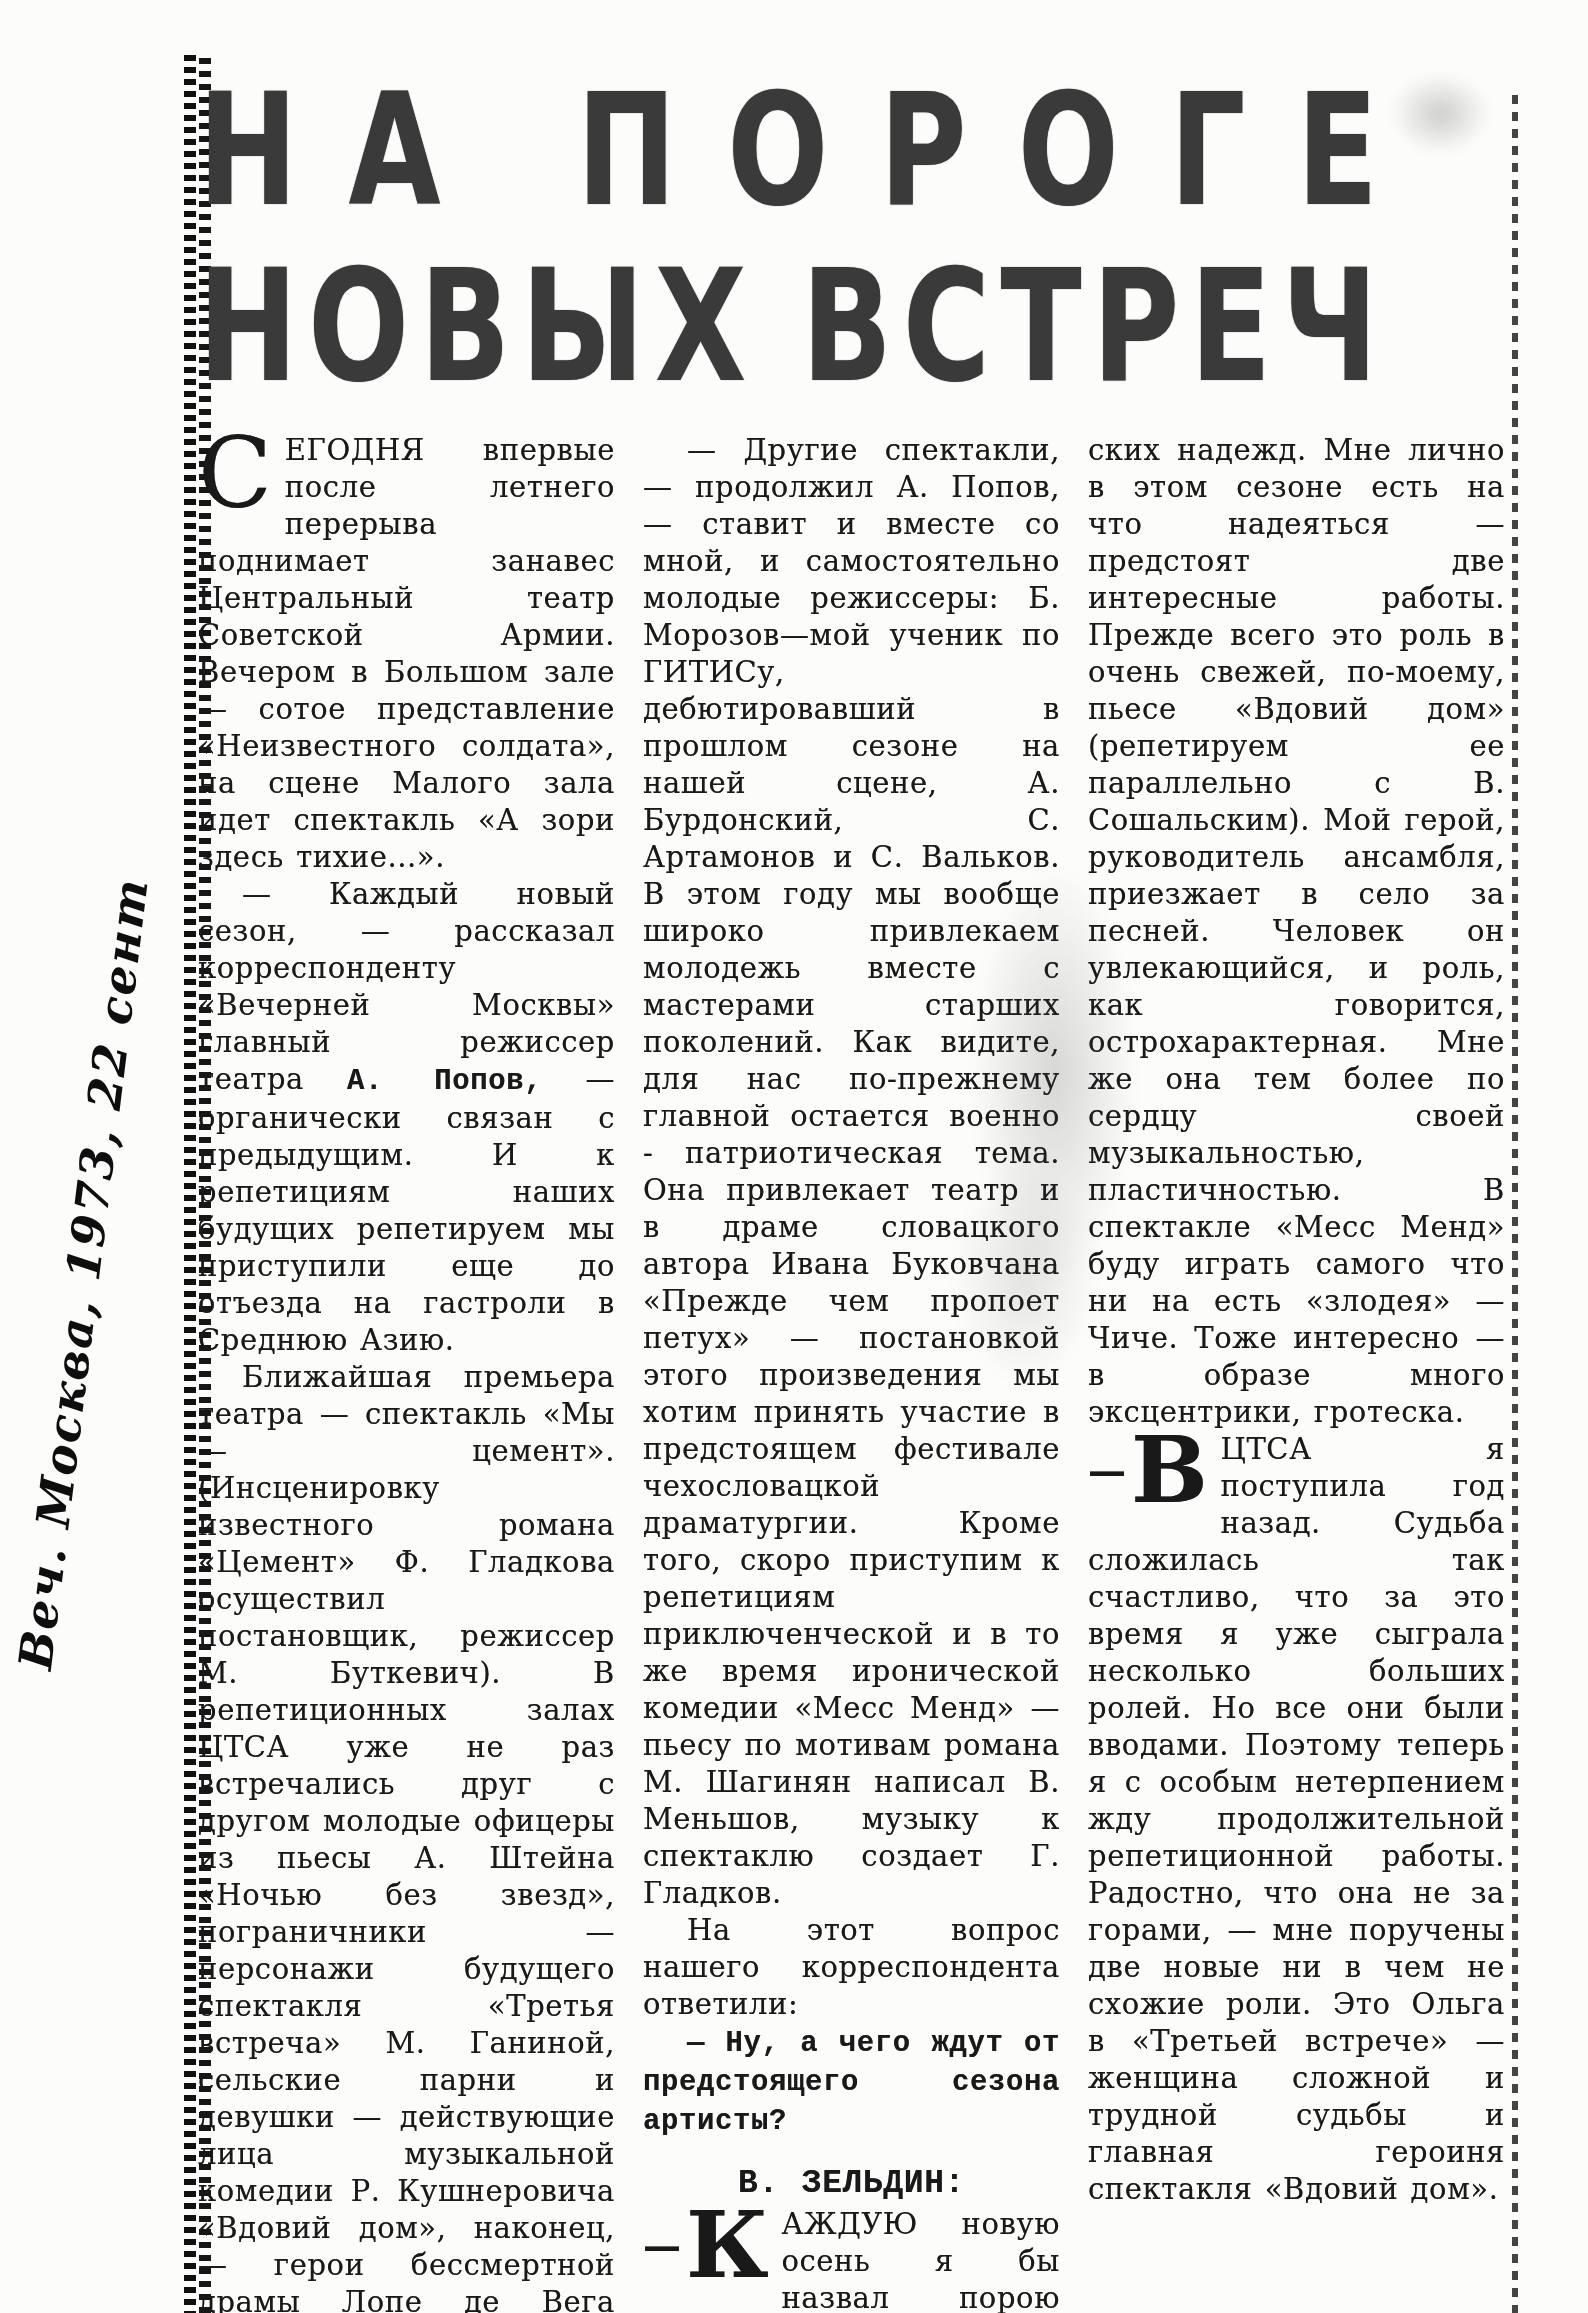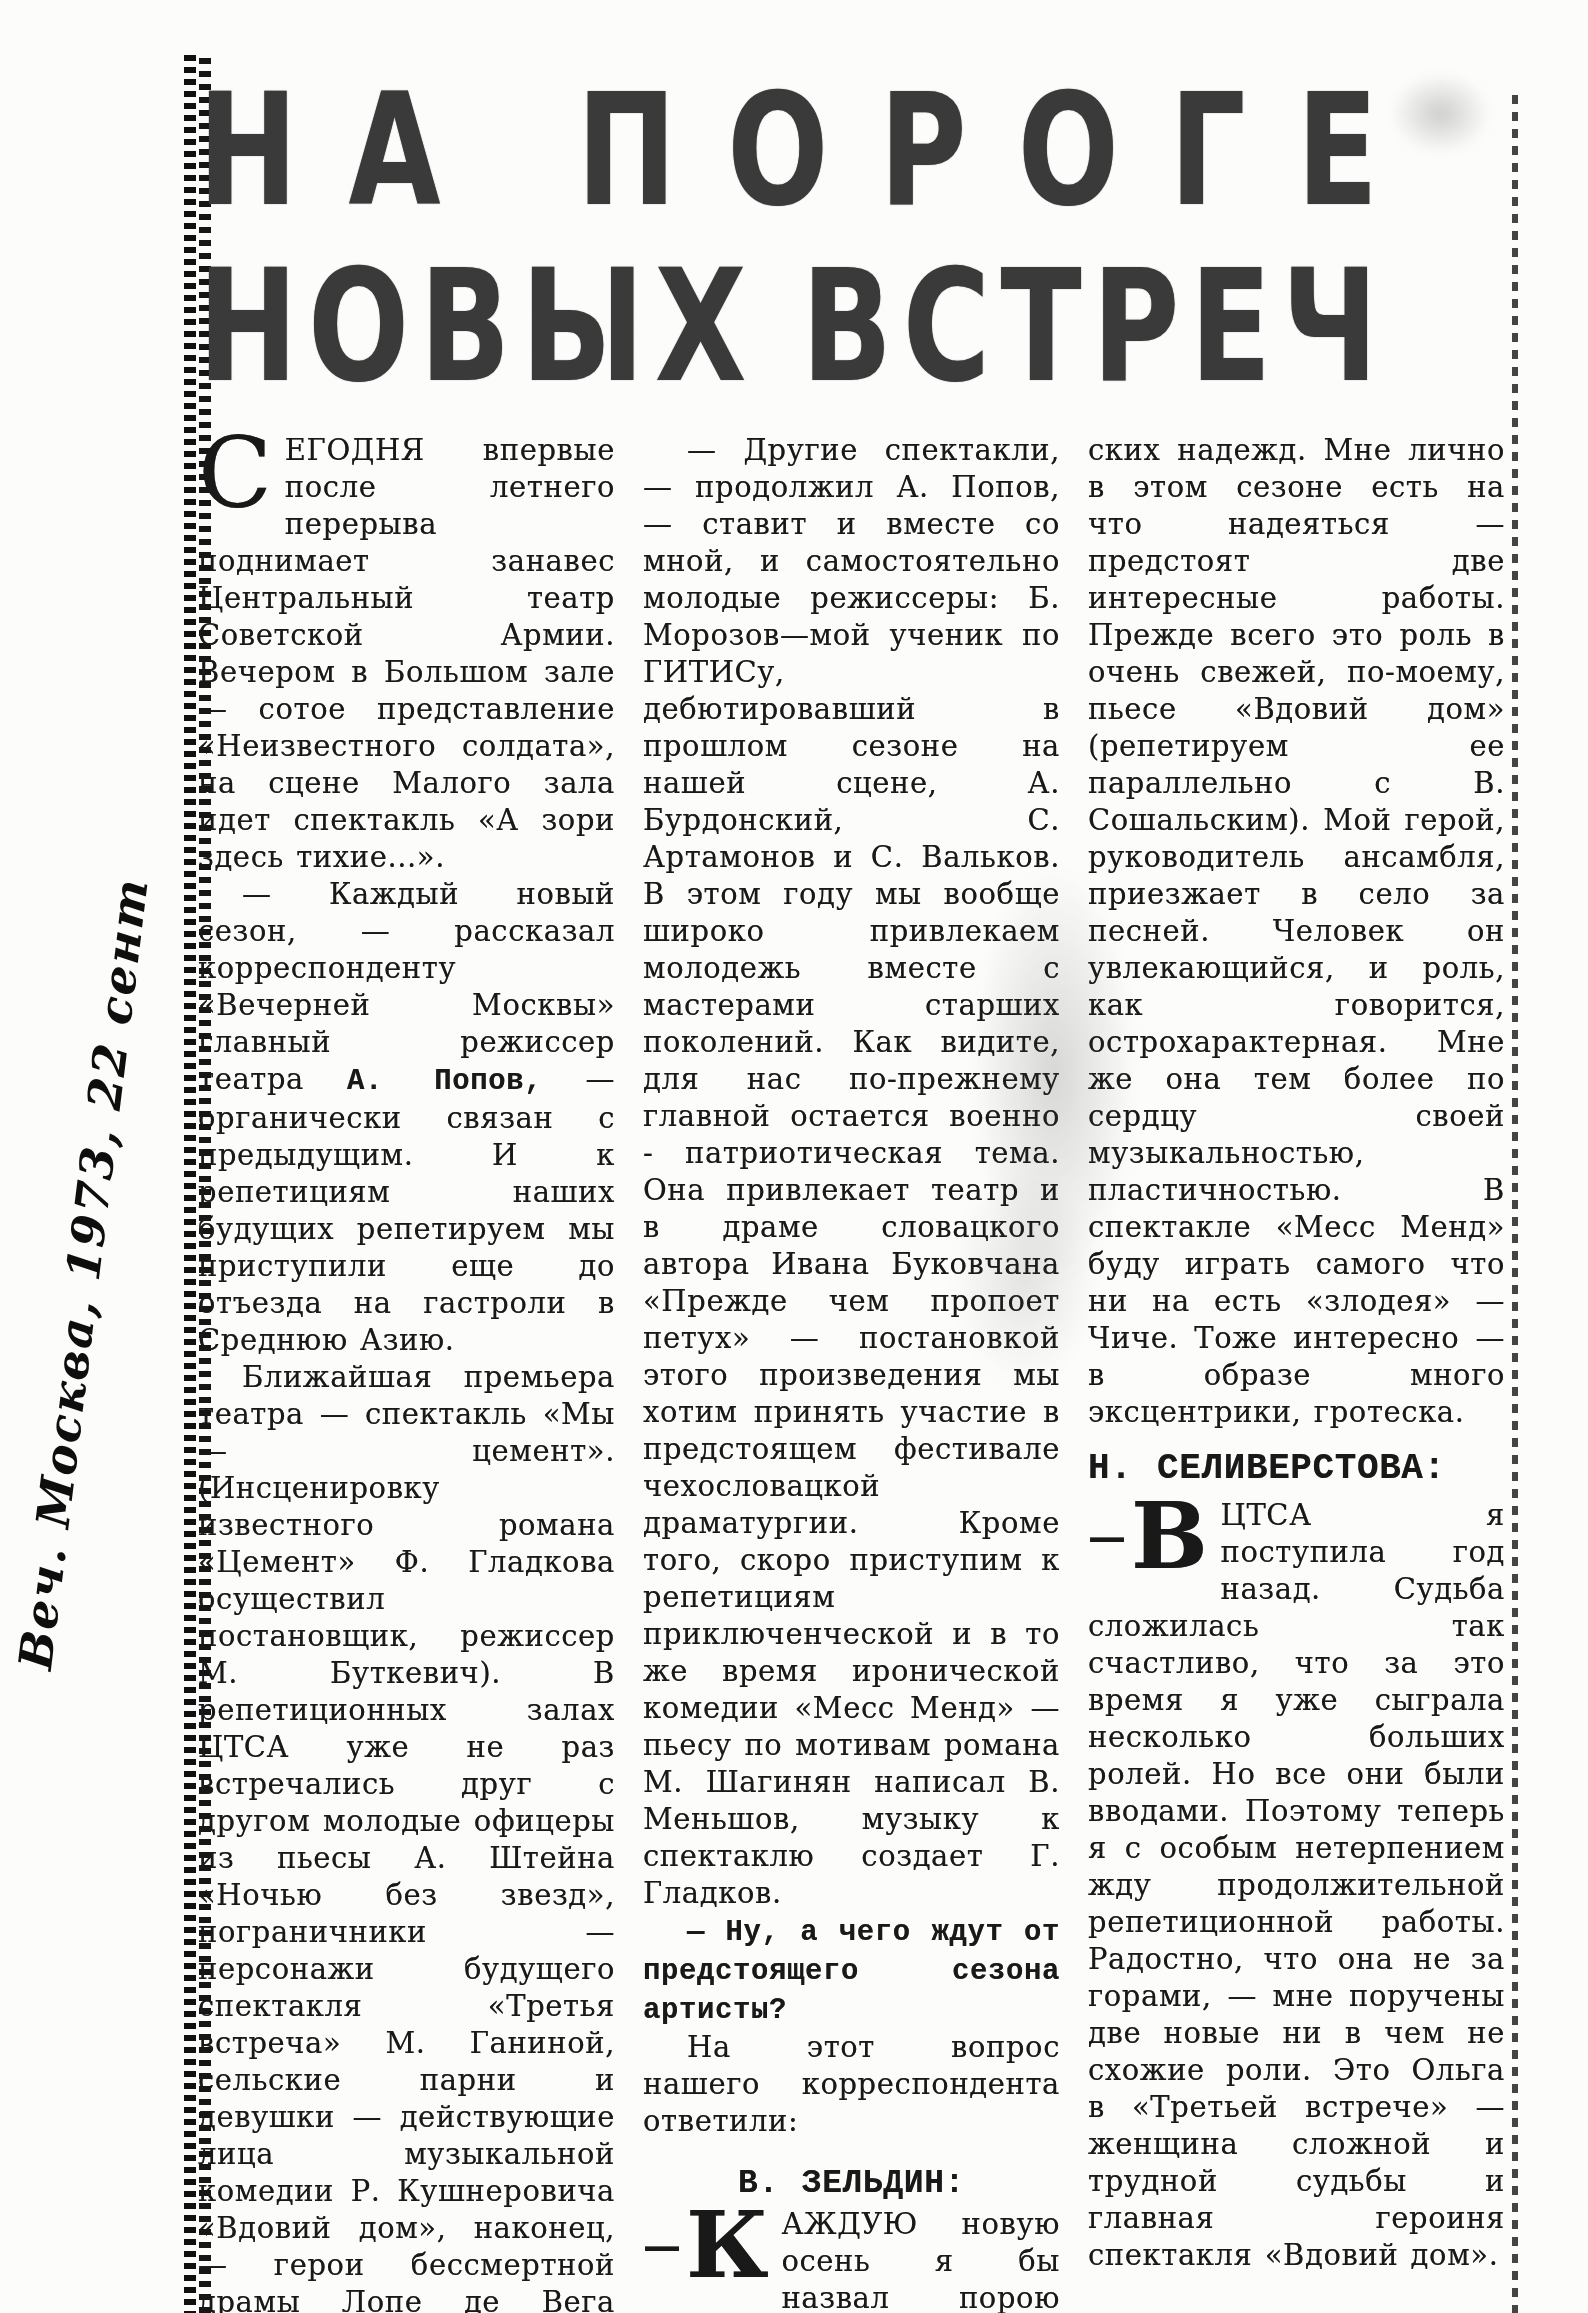--- a/index.html
+++ b/index.html
@@ -133,31 +133,30 @@
 <div class="columns">
   <div class="col">
       <p class=""><span class="dcw plain">
           <span class="dcl">С</span>
         </span><span>ЕГОДНЯ впервые после летнего перерыва поднимает занавес Центральный театр Советской Армии. Вечером в Большом зале — сотое представление «Неизвестного солдата», на сцене Малого зала идет спектакль «А зори здесь тихие...».</span></p>
       <p class="p-indent"><span>— Каждый новый сезон, — рассказал корреспонденту «Вечерней Москвы» главный режиссер театра </span><span class="b">А. Попов,</span><span> — органически связан с предыдущим. И к репетициям наших будущих репетируем мы приступили еще до отъезда на гастроли в Среднюю Азию.</span></p>
       <p class="p-indent"><span>Ближайшая премьера театра — спектакль «Мы — цемент». (Инсценировку известного романа «Цемент» Ф. Гладкова осуществил постановщик, режиссер М. Буткевич). В репетиционных залах ЦТСА уже не раз встречались друг с другом молодые офицеры из пьесы А. Штейна «Ночью без звезд», пограничники — персонажи будущего спектакля «Третья встреча» М. Ганиной, сельские парни и девушки — действующие лица музыкальной комедии Р. Кушнеровича «Вдовий дом», наконец, — герои бессмертной драмы Лопе де Вега «Фуэнте овехуна», постановку которой осуществляет</span></p>
     </div>
   <div class="col">
       <p class="p-indent"><span>— Другие спектакли, — продолжил А. Попов, — ставит и вместе со мной, и самостоятельно молодые режиссеры: Б. Морозов—мой ученик по ГИТИСу, дебютировавший в прошлом сезоне на нашей сцене, А. Бурдонский, С. Артамонов и С. Вальков. В этом году мы вообще широко привлекаем молодежь вместе с мастерами старших поколений. Как видите, для нас по-прежнему главной остается военно - патриотическая тема. Она привлекает театр и в драме словацкого автора Ивана Буковчана «Прежде чем пропоет петух» — постановкой этого произведения мы хотим принять участие в предстоящем фестивале чехословацкой драматургии. Кроме того, скоро приступим к репетициям приключенческой и в то же время иронической комедии «Месс Менд» — пьесу по мотивам романа М. Шагинян написал В. Меньшов, музыку к спектаклю создает Г. Гладков.</span></p>
+      <p class="p-indent"><span>На этот вопрос нашего корреспондента ответили:</span></p>
       <p class="p-indent"><span class="b">— Ну, а чего ждут от предстоящего сезона артисты?</span></p>
-      <p class="p-indent"><span>На этот вопрос нашего корреспондента ответили:</span></p>
       <p class="h-center"><span class="b">В. ЗЕЛЬДИН:</span></p>
       <p class=""><span class="dcw">
           <span class="dcd">—</span>
           <span class="dcl">К</span>
         </span><span>АЖДУЮ новую осень я бы назвал порою новых актер-</span></p>
     </div>
   <div class="col">
       <p class=""><span>ских надежд. Мне лично в этом сезоне есть на что надеяться — предстоят две интересные работы. Прежде всего это роль в очень свежей, по-моему, пьесе «Вдовий дом» (репетируем ее параллельно с В. Сошальским). Мой герой, руководитель ансамбля, приезжает в село за песней. Человек он увлекающийся, и роль, как говорится, острохарактерная. Мне же она тем более по сердцу своей музыкальностью, пластичностью. В спектакле «Месс Менд» буду играть самого что ни на есть «злодея» — Чиче. Тоже интересно — в образе много эксцентрики, гротеска.</span></p>
-      <p class="h-left"><span class="b">Н. СЕЛИВЕРСТОВА:</span></p>
       <p class=""><span class="dcw">
           <span class="dcd">—</span>
           <span class="dcl">В</span>
         </span><span> ЦТСА я поступила год назад. Судьба сложилась так счастливо, что за это время я уже сыграла несколько больших ролей. Но все они были вводами. Поэтому теперь я с особым нетерпением жду продолжительной репетиционной работы. Радостно, что она не за горами, — мне поручены две новые ни в чем не схожие роли. Это Ольга в «Третьей встрече» — женщина сложной и трудной судьбы и главная героиня спектакля «Вдовий дом».</span></p>
     </div>
 </div>
 
 <div class="smudge sm1"></div>
 <div class="smudge sm2"></div>
 <div class="smudge sm3"></div>

